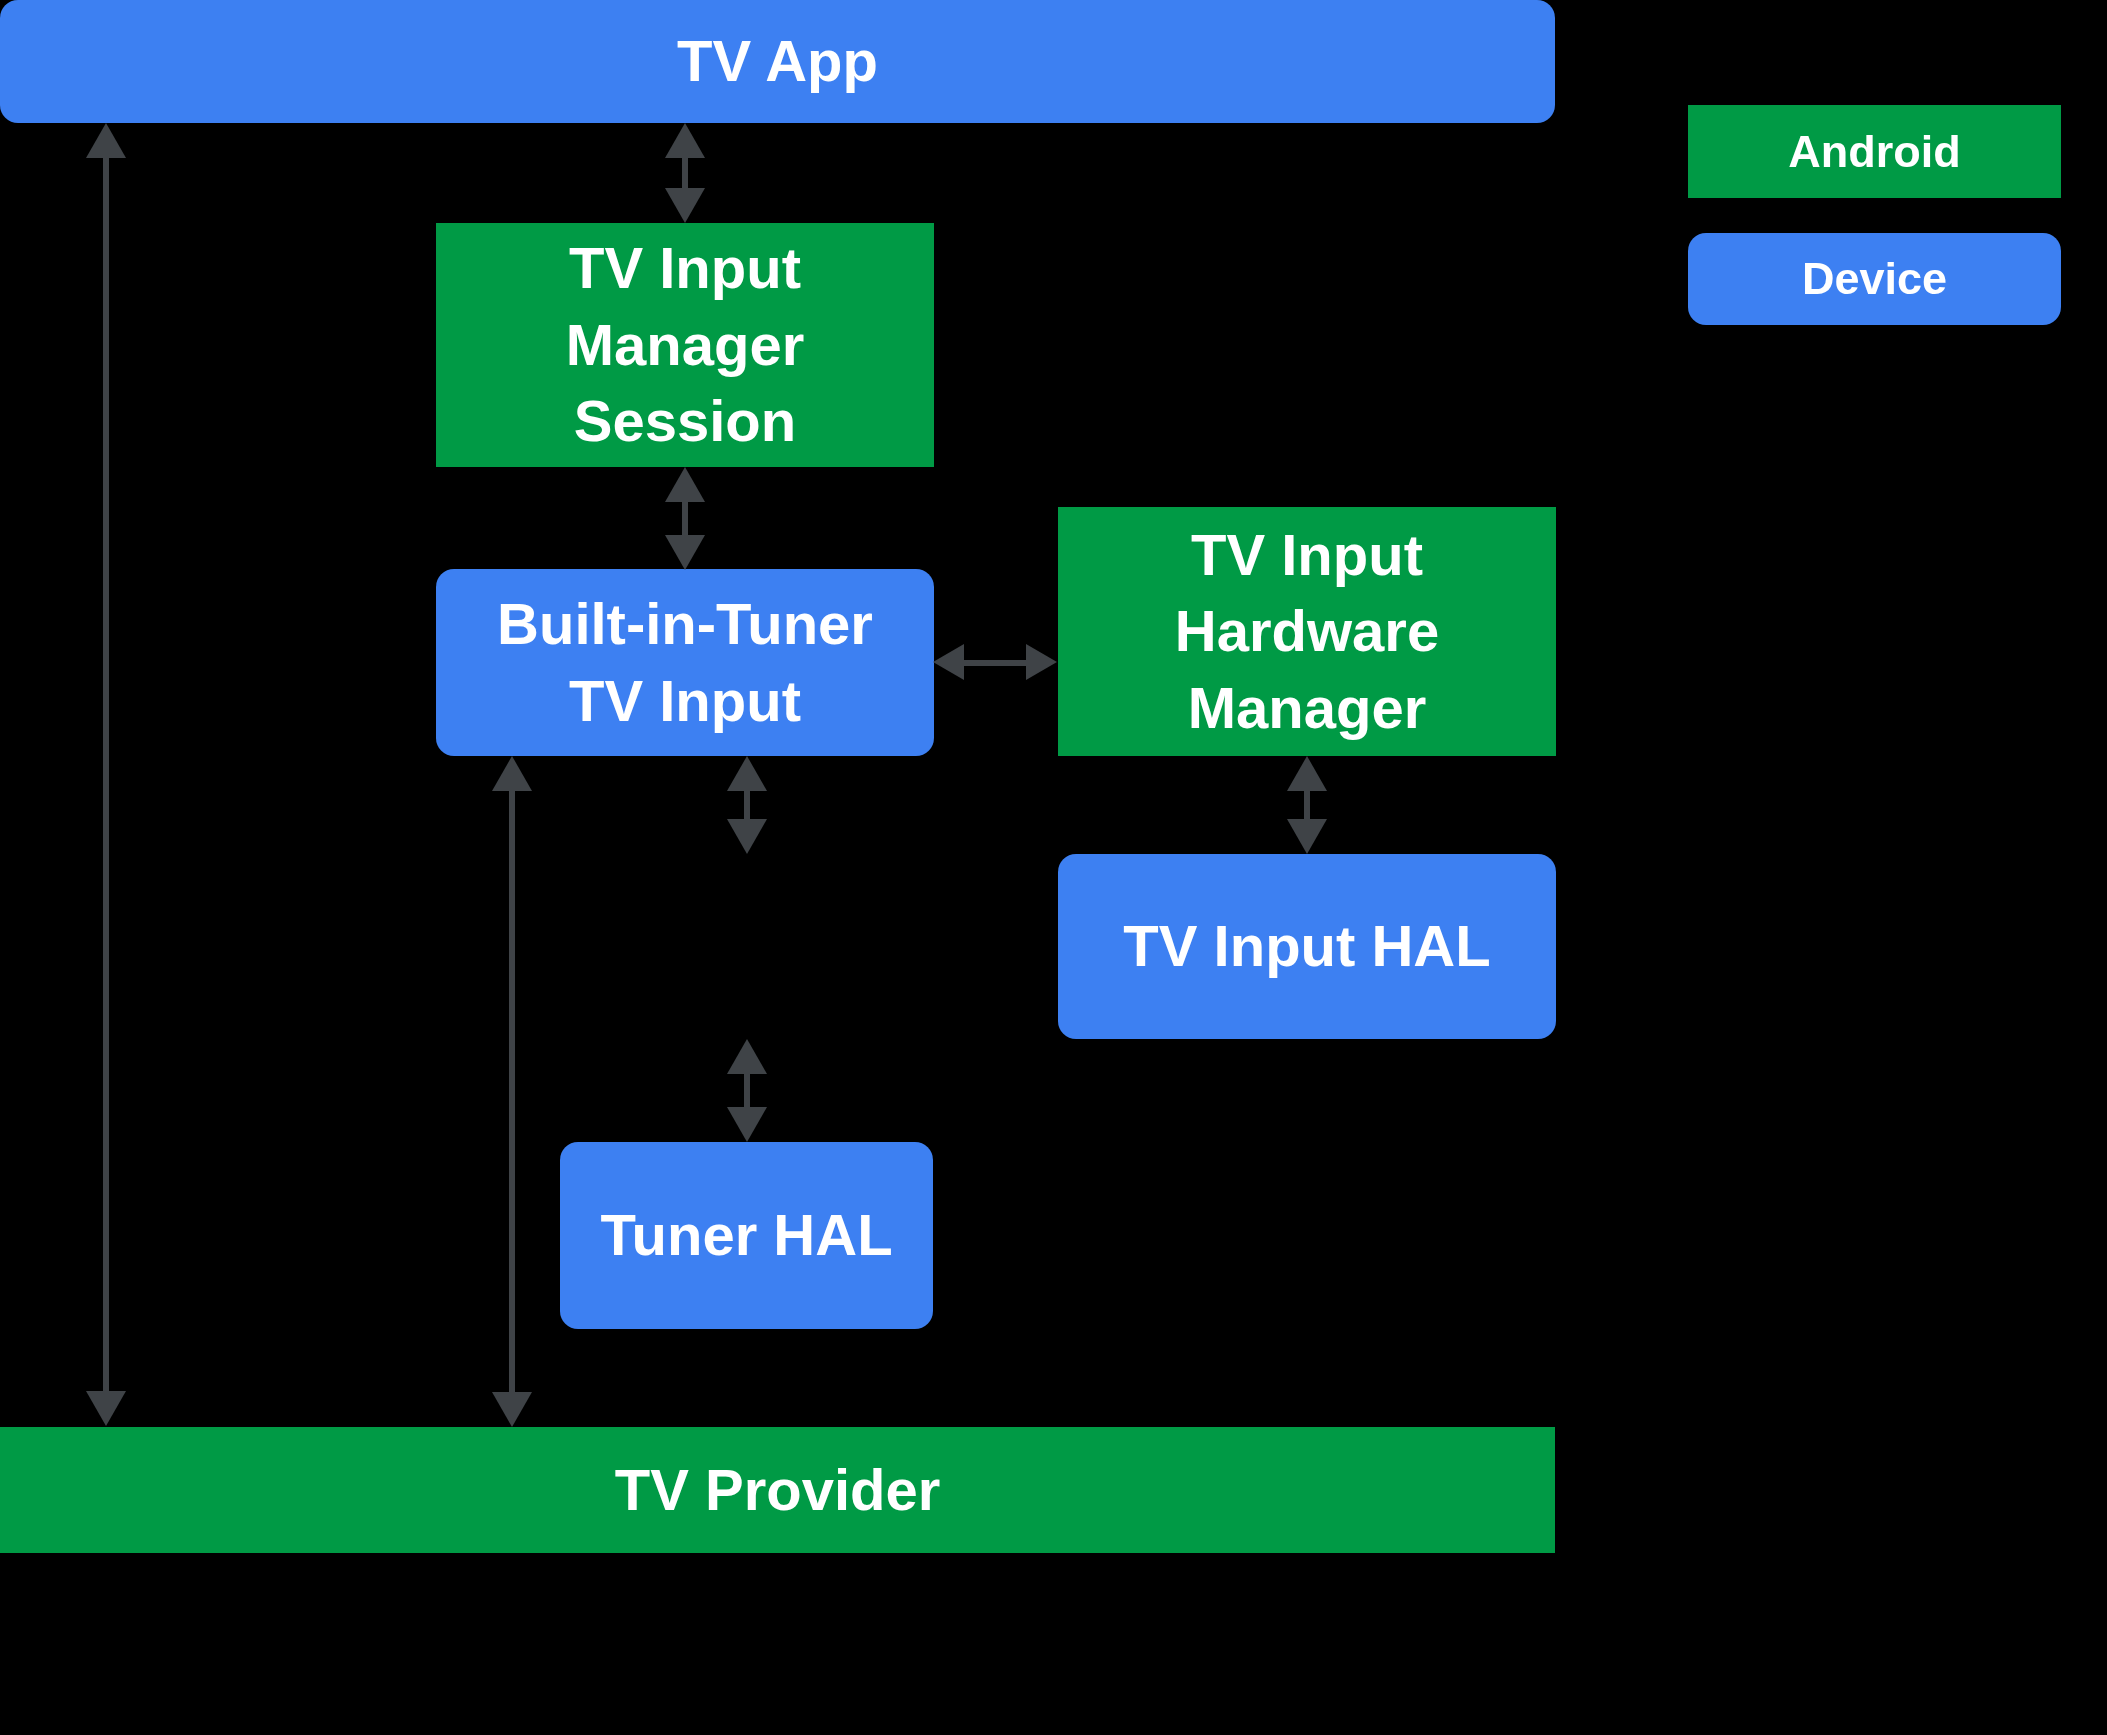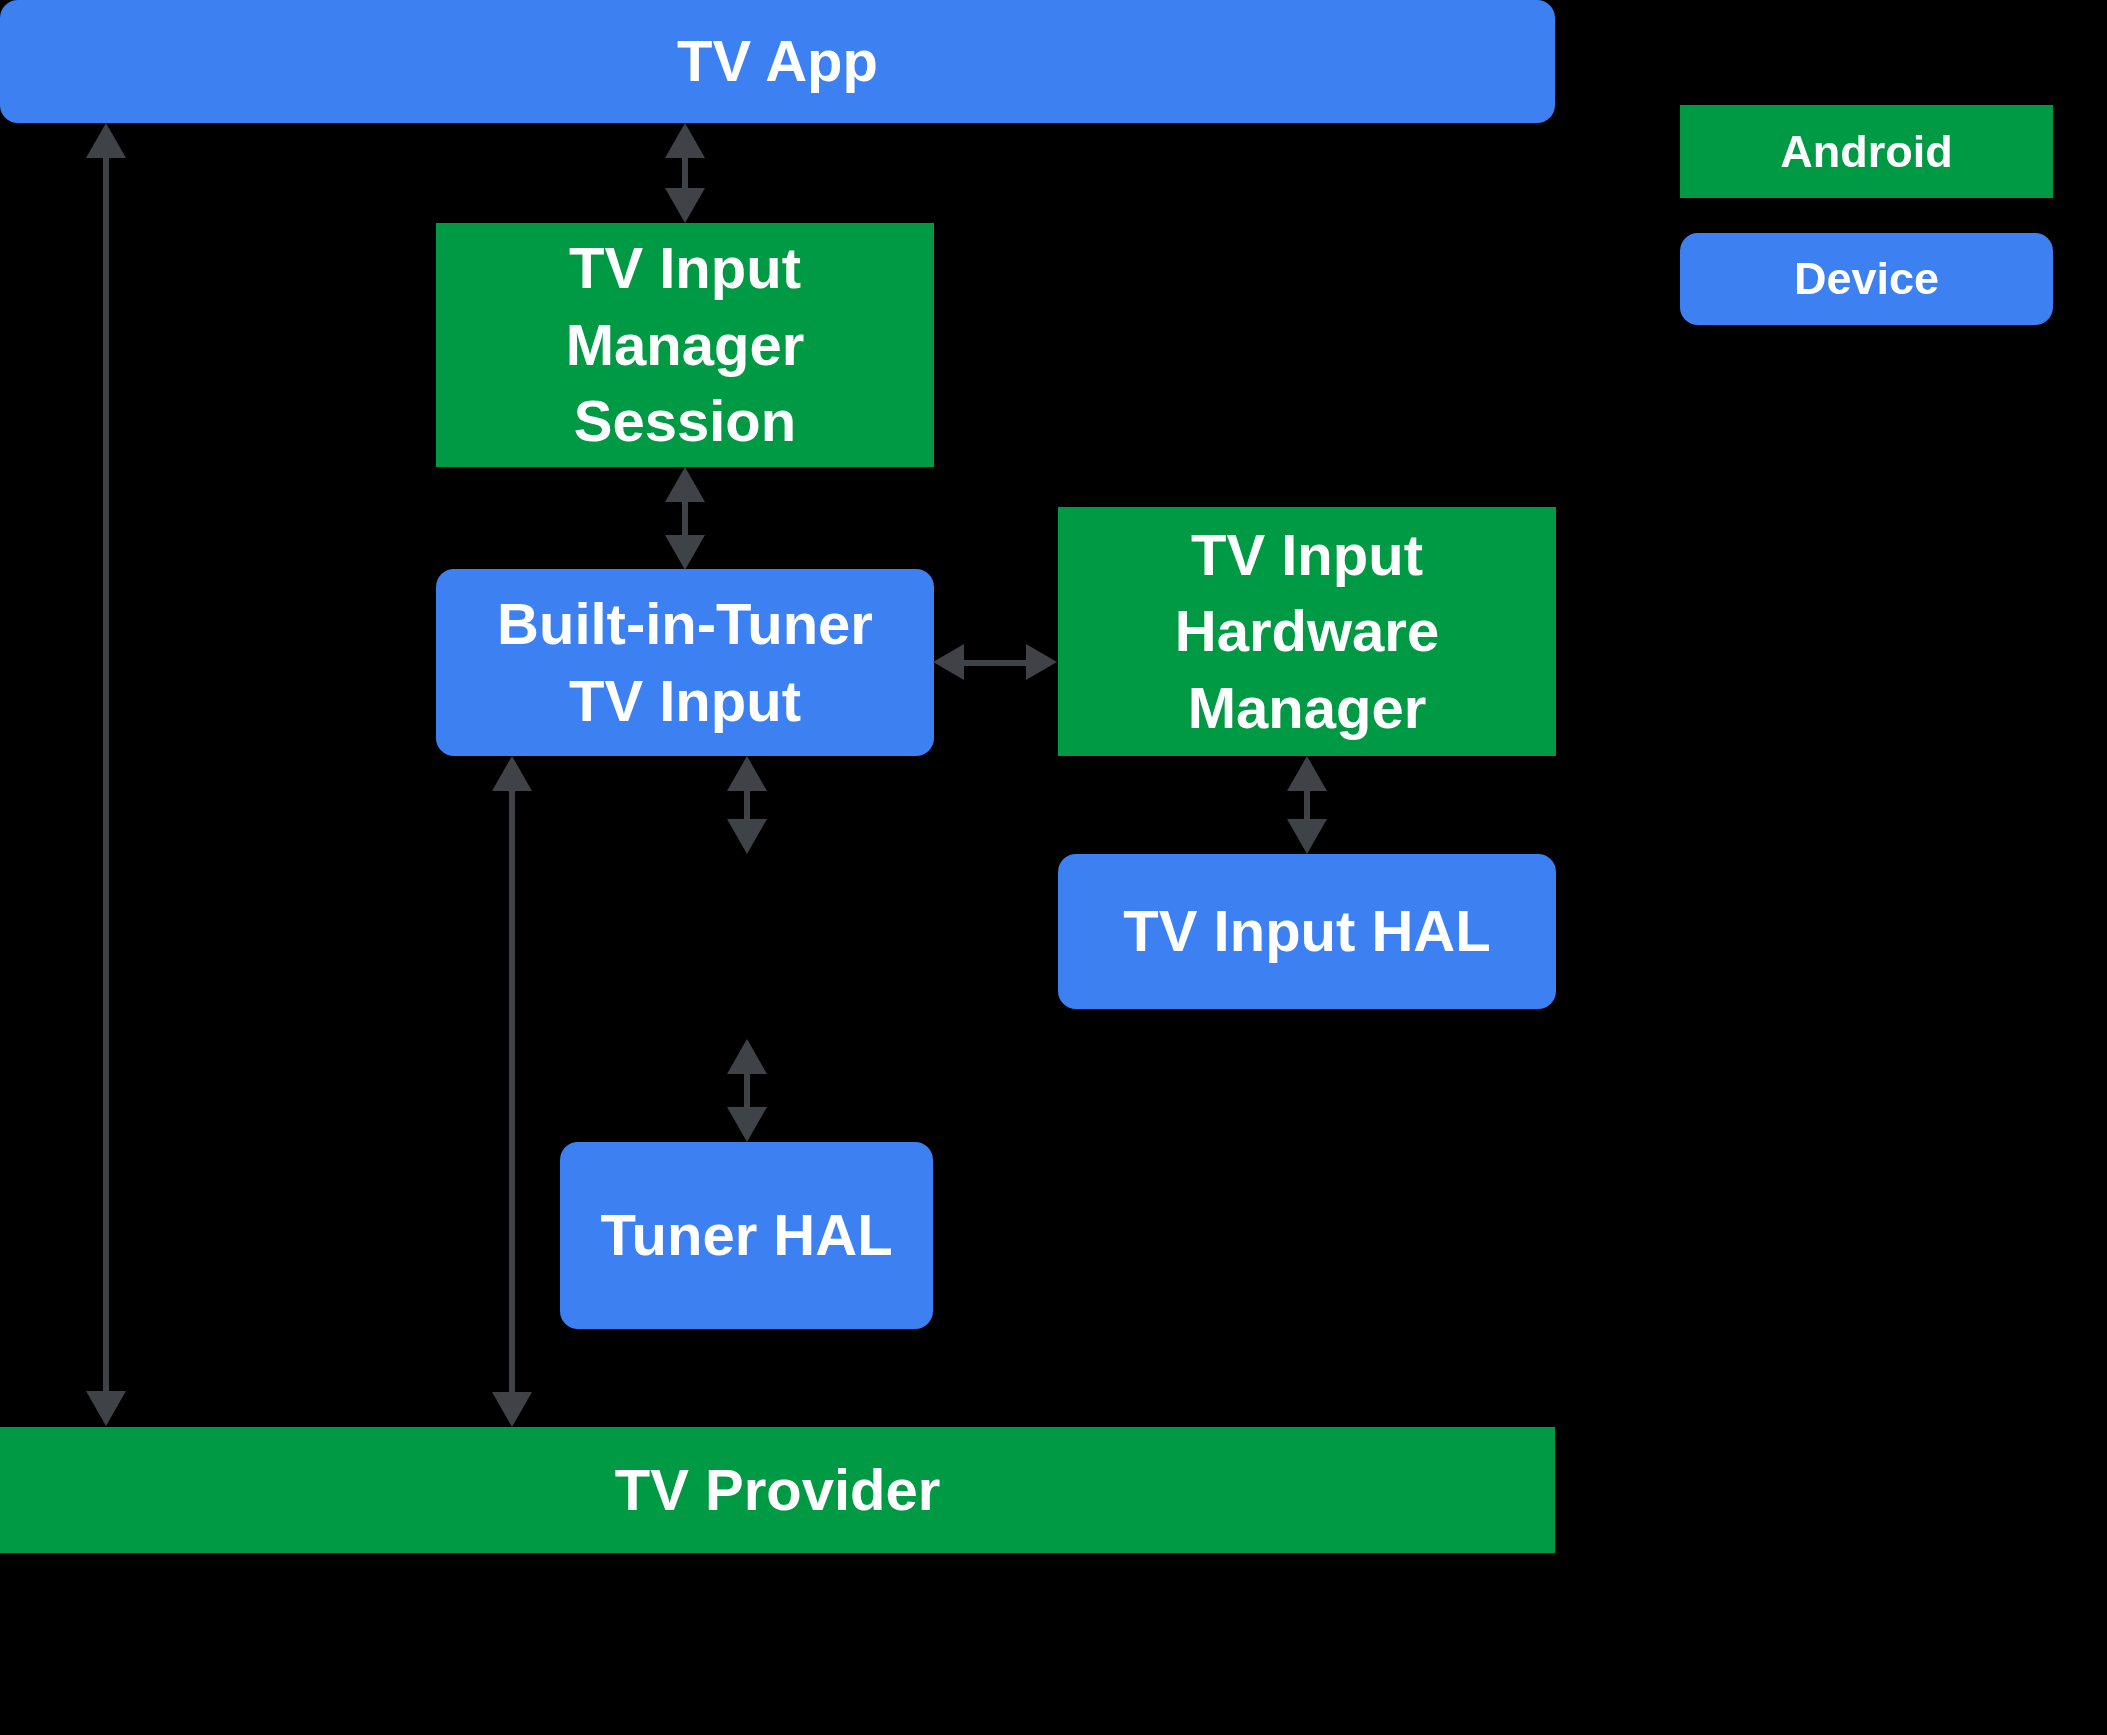--- a/index.html
+++ b/index.html
@@ -35,29 +35,30 @@
   .blue  { background: var(--device-blue); border-radius: 18px; }
   .legend-box {
     position: absolute;
     display: flex;
     align-items: center;
     justify-content: center;
     text-align: center;
     color: var(--text);
     font-weight: bold;
     font-size: 45px;
+    margin-left: 8px;
   }
 
   
   #tv-app          { left: 0;       top: 0;       width: 1555px; height: 123px; }
   #tvims           { left: 436px;   top: 223px;   width: 498px;  height: 244px; }
   #hw-manager      { left: 1058px;  top: 507px;   width: 498px;  height: 249px; }
   #built-in-tuner  { left: 436px;   top: 569px;   width: 498px;  height: 187px; }
   #tuner-framework { left: 560px;   top: 854px;  width: 373px;  height: 185px; }
-  #tv-input-hal    { left: 1058px;  top: 854px;  width: 498px;  height: 155px; }
+  #tv-input-hal    { left: 1058px;  top: 854px;  width: 498px;  height: 185px; }
   #tuner-hal       { left: 560px;   top: 1142px;  width: 373px;  height: 187px; }
   #tv-provider     { left: 0;       top: 1427px;  width: 1555px; height: 126px; }
   #legend-android  { left: 1680px;  top: 105px;   width: 373px;  height: 93px; }
   #legend-device   { left: 1680px;  top: 233px;   width: 373px;  height: 92px; }
 
   
   .varrow { position: absolute; width: 40px; }
   .varrow .shaft {
     position: absolute; left: 17px; width: 6.2px;
     top: 31px; bottom: 31px;

